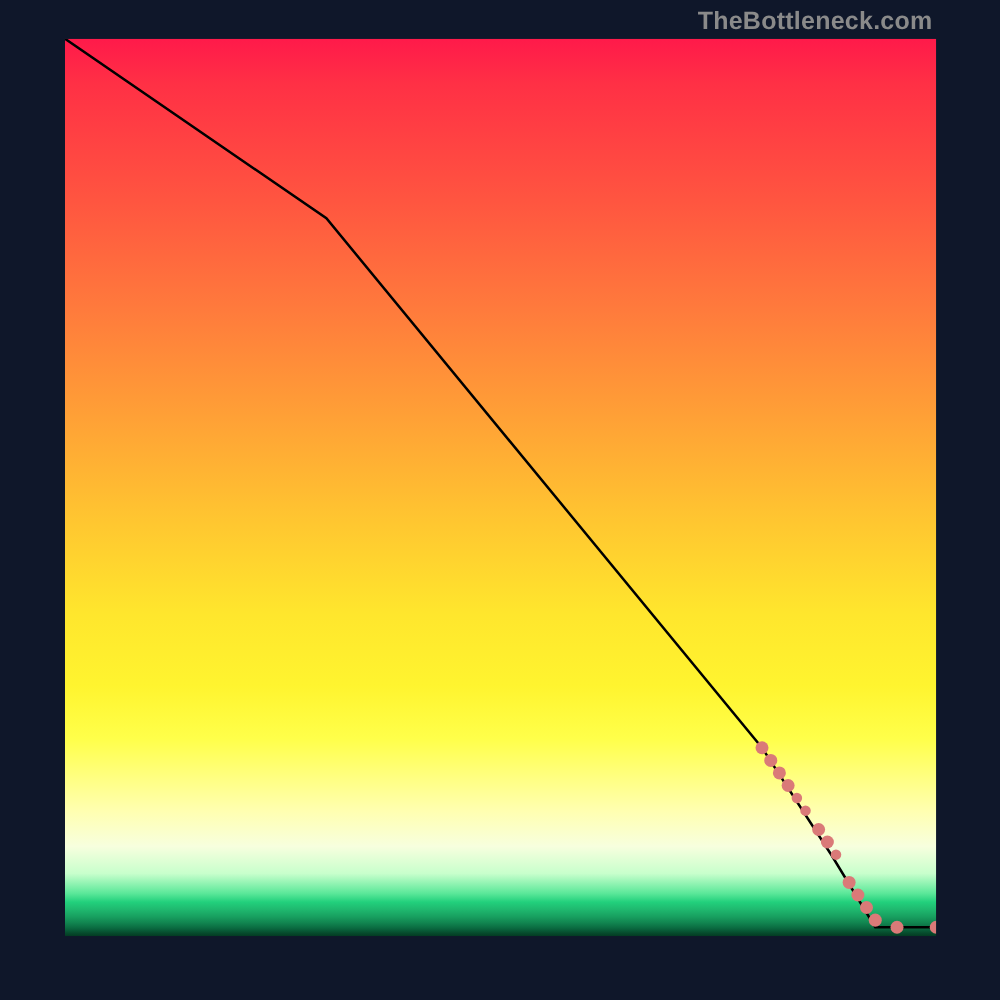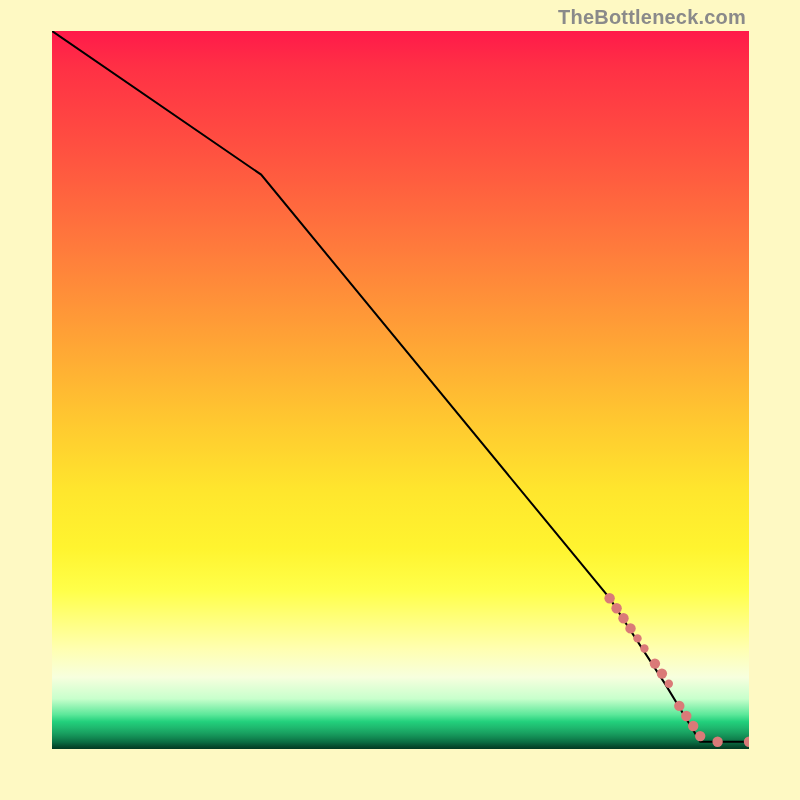--- a/index.html
+++ b/index.html
@@ -1,17 +1,17 @@
 <!DOCTYPE html>
 <html><head>
 <meta charset="utf-8">
 <style>
   * { margin: 0; padding: 0; box-sizing: border-box; }
   html, body { width: 800px; height: 800px; background: #000; overflow: hidden; }
-  .wrap { position: relative; width: 800px; height: 800px; background: #fef9c3; }
+  .wrap { position: relative; width: 800px; height: 800px; background: #0f172a; }
   .plot-area {
     position: absolute;
     left: 52px;
     top: 31px;
     width: 697px;
     height: 718px;
     overflow: hidden;
   }
   .gradient-bg {
     position: absolute;

